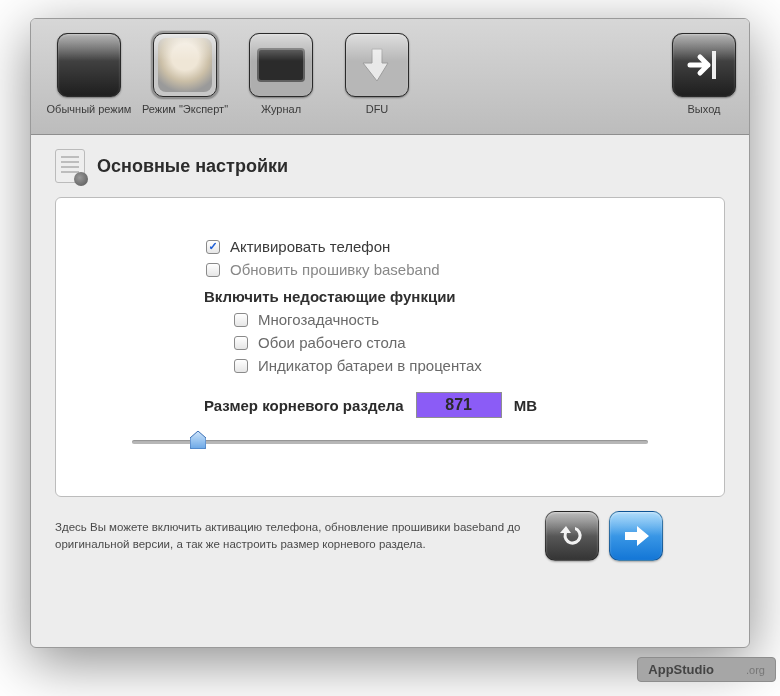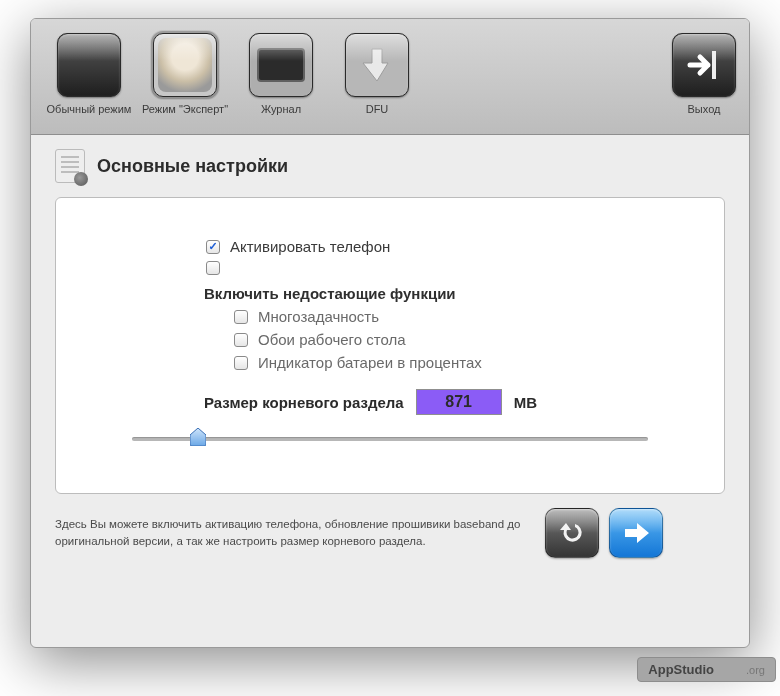--- a/index.html
+++ b/index.html
@@ -239,20 +239,21 @@
 
     <div class="panel">
 
       <div class="optrow">
         <span class="cb checked">✓</span>
         <span>Активировать телефон</span>
       </div>
 
       <div class="optrow" style="color:#888">
         <span class="cb"></span>
+        <span>Обновить прошивку baseband</span>
       </div>
 
       <div class="subhead">Включить недостающие функции</div>
 
       <div class="optrow sub">
         <span class="cb"></span>
         <span>Многозадачность</span>
       </div>
       <div class="optrow sub">
         <span class="cb"></span>

